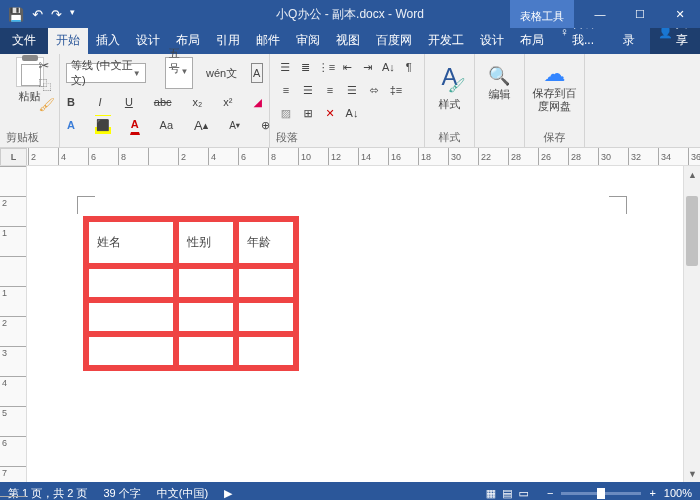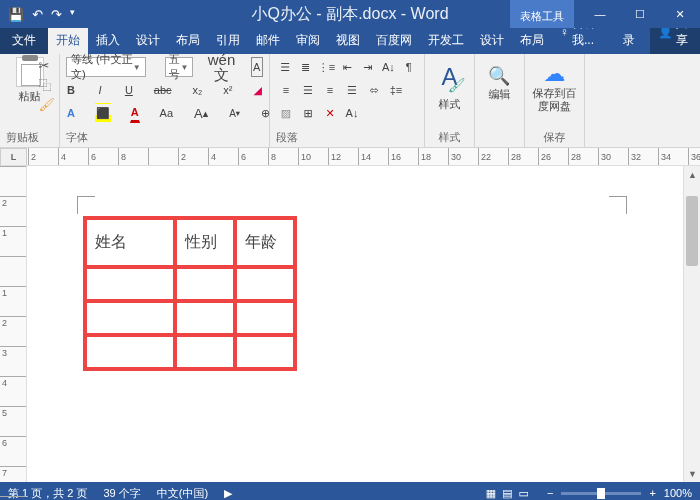--- a/index.html
+++ b/index.html
@@ -1,20 +1,20 @@
 <!DOCTYPE html>
 <html><head>
 <meta charset="utf-8">
 <style>
 *{margin:0;padding:0;box-sizing:border-box;font-family:"Microsoft YaHei",sans-serif;user-select:none}
 body{width:700px;height:500px;overflow:hidden;background:#fff;font-size:12px;color:#444}
 .title-bar{height:28px;background:linear-gradient(#2b579a,#2b579a);display:flex;align-items:center;color:#fff;position:relative}
 .qat{display:flex;gap:8px;padding:0 8px}
 .qat span{cursor:pointer;font-size:13px}
-.title-text{position:absolute;left:50%;transform:translateX(-50%);font-size:16px;opacity:.9;white-space:nowrap}
+.title-text{position:absolute;left:50%;transform:translateX(-50%);font-size:12px;opacity:.9;white-space:nowrap}
 .tbl-tools{background:#4a7bc8;padding:2px 10px;font-size:11px;margin-left:40px}
 .win-ctrl{margin-left:auto;display:flex}
 .win-ctrl span{width:40px;height:28px;display:flex;align-items:center;justify-content:center;cursor:pointer;font-size:11px}
 .menu-bar{height:26px;background:#2b579a;display:flex;align-items:flex-end;color:#fff;font-size:12px}
 .menu-bar .tab{padding:5px 8px;cursor:pointer;white-space:nowrap}
 .menu-bar .tab.file{background:#1e3e6e;padding:5px 12px}
 .menu-bar .tab.active{background:#f1f1f1;color:#2b579a}
 .menu-bar .right{margin-left:auto;display:flex;align-items:center}
 .menu-bar .right .item{padding:5px 8px;cursor:pointer;display:flex;align-items:center;gap:3px}
 .menu-bar .right .share{background:#1e3e6e}
@@ -23,41 +23,41 @@
 .group-label{font-size:11px;color:#666;margin-top:auto}
 .clipboard{width:60px}
 .clipboard .paste{display:flex;flex-direction:column;align-items:center;gap:2px;margin-bottom:2px}
 .paste-icon{width:28px;height:30px;background:#fff;border:1px solid #ccc;position:relative}
 .paste-icon::before{content:"";position:absolute;top:-3px;left:5px;width:16px;height:6px;background:#888;border-radius:2px}
 .paste-icon::after{content:"";position:absolute;top:6px;left:4px;width:18px;height:20px;background:#fff;border:1px solid #aaa}
 .clip-side{position:absolute;top:4px;right:4px;display:flex;flex-direction:column;gap:4px;font-size:13px}
 .font-grp{width:210px}
 .font-row{display:flex;align-items:center;gap:19px;margin-bottom:3px}
 .font-sel{width:130px;height:20px;border:1px solid #ababab;background:#fff;padding:0 4px;display:flex;align-items:center;justify-content:space-between}
-.size-sel{width:42px;height:20px;border:1px solid #ababab;background:#fff;padding:0 3px;display:flex;align-items:center;justify-content:space-between}
+.size-sel{width:42px;height:32px;border:1px solid #ababab;background:#fff;padding:12px 3px;display:flex;align-items:flex-end;justify-content:space-between}
 .btn{width:20px;height:20px;display:flex;align-items:center;justify-content:center;cursor:pointer;border:1px solid transparent}
 .para-grp{width:155px}
 .para-row{display:flex;gap:2px;margin-bottom:3px}
 .style-grp{width:50px;display:flex;flex-direction:column;align-items:center}
 .style-icon{width:28px;height:40px;display:flex;align-items:center;justify-content:center;font-size:24px;color:#2b579a}
 .edit-grp{width:50px;display:flex;flex-direction:column;align-items:center}
 .save-grp{width:60px;display:flex;flex-direction:column;align-items:center}
 .ruler-h{height:18px;background:#f9f9f9;border-bottom:1px solid #ddd;display:flex;font-size:9px;color:#666;position:relative;padding-left:28px;overflow:hidden}
 .ruler-h .tick{position:relative;flex:0 0 30px;border-left:1px solid #aaa;padding-left:2px;display:flex;align-items:center}
 .ruler-corner{position:absolute;left:0;top:0;width:27px;height:18px;background:#f1f1f1;border:1px solid #ccc;display:flex;align-items:center;justify-content:center;font-weight:bold}
 .workspace{display:flex;height:316px}
 .ruler-v{width:27px;background:#f9f9f9;border-right:1px solid #ddd;position:relative;font-size:9px;color:#666}
 .ruler-v .vtick{height:30px;border-top:1px solid #aaa;padding:1px 2px}
 .canvas{flex:1;background:#fff;overflow:hidden;position:relative}
 .page{position:absolute;top:-10px;left:20px;width:620px;height:340px;background:#fff}
 .page-corner{position:absolute;width:18px;height:18px}
 .pc-tl{top:40px;left:30px;border-left:1px solid #999;border-top:1px solid #999}
 .pc-tr{top:40px;right:40px;border-right:1px solid #999;border-top:1px solid #999}
 .doc-table{position:absolute;top:60px;left:36px;border-collapse:collapse}
-.doc-table td{border:4px solid #ef4444;width:60px;height:34px;padding:12px 8px;font-size:16px;vertical-align:top}
+.doc-table td{border:6px solid #ef4444;width:60px;height:34px;padding:12px 8px;font-size:12px;vertical-align:top}
 .doc-table td:first-child{width:90px}
 .scroll-v{width:17px;background:#f1f1f1;border-left:1px solid #ddd;position:relative}
 .scroll-v .thumb{position:absolute;top:30px;left:2px;width:12px;height:70px;background:#c1c1c1;border-radius:2px}
 .scroll-v .arr{position:absolute;left:0;width:17px;height:17px;display:flex;align-items:center;justify-content:center;font-size:9px;color:#666}
 .status{height:22px;background:#2b579a;color:#fff;display:flex;align-items:center;font-size:11px;padding:0 8px;gap:16px}
 .status .zoom{margin-left:auto;display:flex;align-items:center;gap:8px}
 .slider{width:80px;height:3px;background:#6b8bc0;position:relative}
 .slider::after{content:"";position:absolute;left:50%;top:-4px;width:8px;height:11px;background:#fff;transform:translateX(-50%)}
 .view-btns{display:flex;gap:6px;margin-right:10px}
 .dd-arrow{font-size:8px;color:#666}
@@ -126,21 +126,21 @@
   <div class="group font-grp">
     <div class="font-row">
       <div class="font-sel">
           <span>等线 (中文正文)</span>
           <span class="dd-arrow">▼</span>
         </div>
       <div class="size-sel">
           <span>五号</span>
           <span class="dd-arrow">▼</span>
         </div>
-      <div class="btn" style="font-size:15px;flex-direction:column;line-height:1">
+      <div class="btn" style="font-size:11px;flex-direction:row;line-height:1">
           <span>wén</span>
           <span>文</span>
         </div>
       <div class="btn" style="border:1px solid #888">A</div>
     </div>
     <div class="font-row">
       <div class="btn">
           <b>B</b>
         </div>
       <div class="btn">
@@ -156,21 +156,20 @@
     </div>
     <div class="font-row">
       <div class="btn" style="color:#3b7dd8;font-weight:bold">A</div>
       <div class="btn" style="background:linear-gradient(transparent 60%,#ff0 60%)">⬛</div>
       <div class="btn" style="color:#c00;font-weight:bold;border-bottom:3px solid #c00">A</div>
       <div class="btn">Aa</div>
       <div class="btn" style="font-size:13px">A<sup>▴</sup></div>
       <div class="btn" style="font-size:10px">A<sup>▾</sup></div>
       <div class="btn">⊕</div>
     </div>
-    <div class="group-label">字体</div>
   </div>
 
   <div class="group para-grp">
     <div class="para-row">
       <div class="btn">☰</div>
       <div class="btn">≣</div>
       <div class="btn">⋮≡</div>
       <div class="btn">⇤</div>
       <div class="btn">⇥</div>
       <div class="btn">A↓</div>

